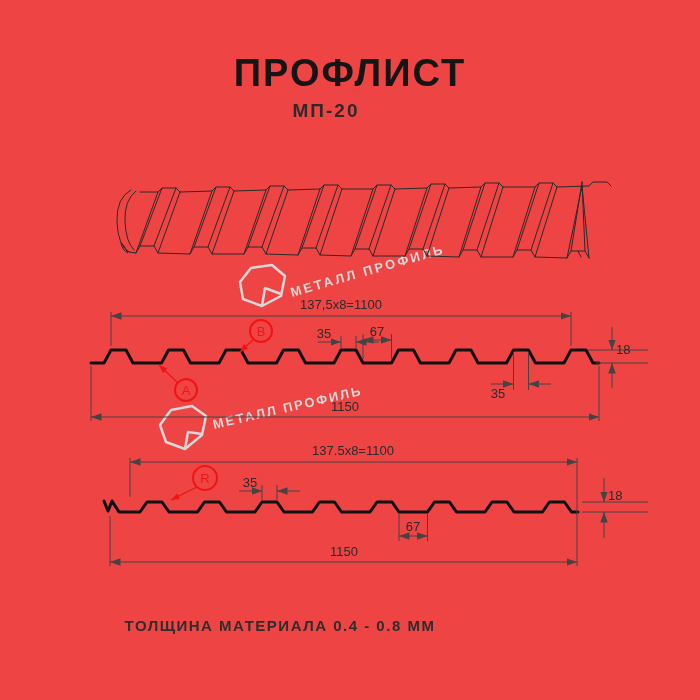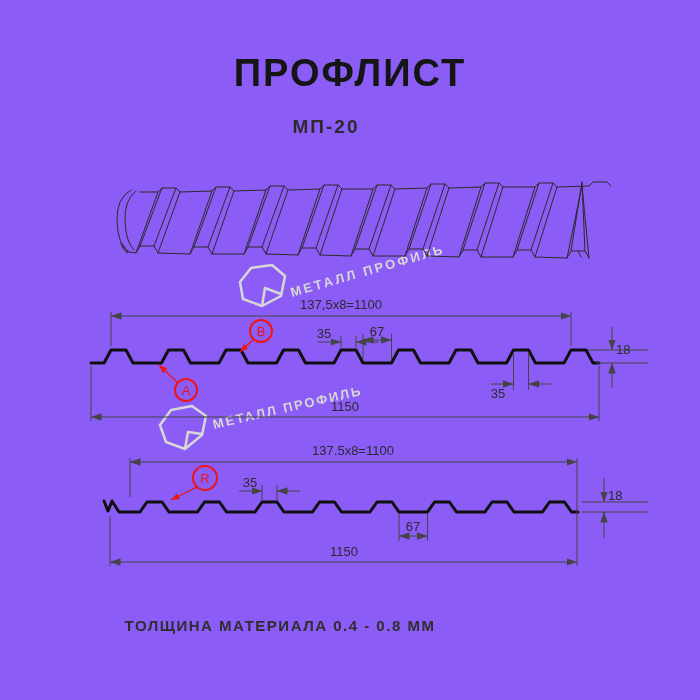--- a/index.html
+++ b/index.html
@@ -1,21 +1,21 @@
 <!DOCTYPE html>
 <html><head>
 <meta charset="utf-8">
 <style>
   html,body{margin:0;padding:0;background:#fff;}
-  .canvas{position:relative;width:700px;height:700px;background:#8b5cf6;overflow:hidden;
+  .canvas{position:relative;width:700px;height:700px;background:#ef4444;overflow:hidden;
           font-family:"Liberation Sans",sans-serif;}
   .title{position:absolute;left:0;top:52px;width:700px;text-align:center;
          font-size:38px;font-weight:700;letter-spacing:2px;color:#151515;}
   .subtitle{position:absolute;left:0;top:100px;width:652px;text-align:center;
-            font-size:19px;font-weight:600;letter-spacing:2px;color:#2b2b2b;margin-top:16px;}
+            font-size:19px;font-weight:600;letter-spacing:2px;color:#2b2b2b;}
   .footer{position:absolute;left:0;top:617px;width:560px;text-align:center;
           font-size:15px;font-weight:600;letter-spacing:1.5px;color:#2e2e2e;}
   svg{position:absolute;left:0;top:0;}
   svg text{font-family:"Liberation Sans",sans-serif;fill:#2b2b2b;font-size:13px;}
   svg text.red{fill:#ee1515;}
   .thin{stroke:#2a2a2a;stroke-width:1;fill:none;stroke-linejoin:round;stroke-linecap:round;}
   .dim{stroke:#444;stroke-width:1;fill:none;}
   .prof{stroke:#101010;stroke-width:3;fill:none;stroke-linejoin:round;stroke-linecap:round;}
   .redln{stroke:#ee1515;stroke-width:1.3;fill:none;}
   .redcirc{stroke:#ee1515;stroke-width:2;fill:none;}

